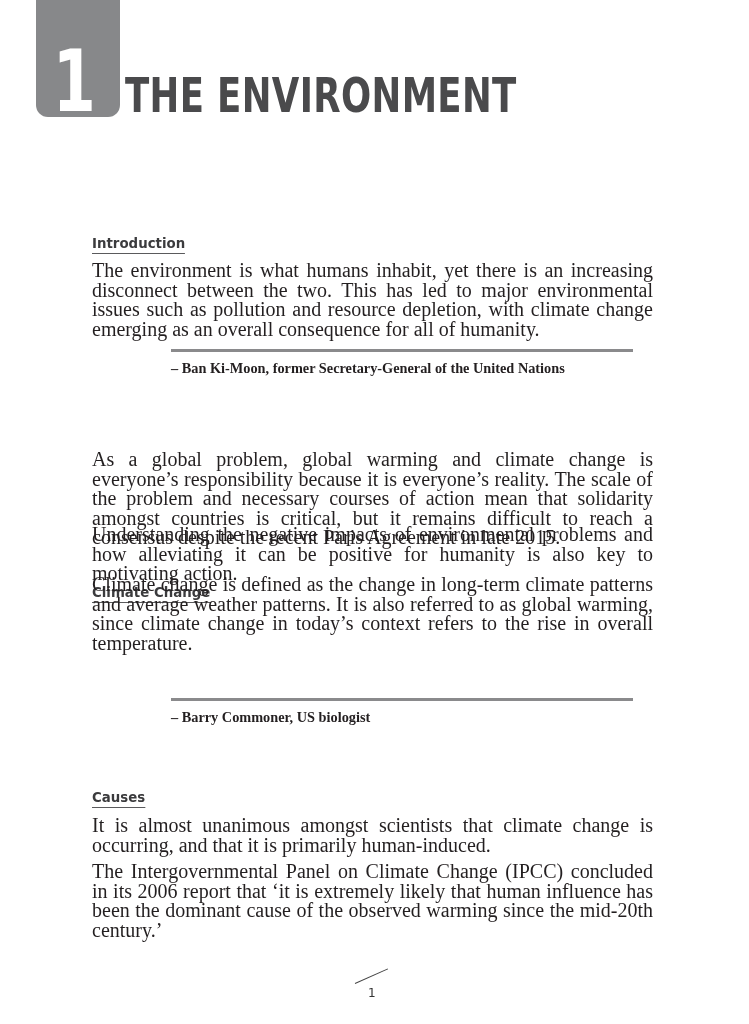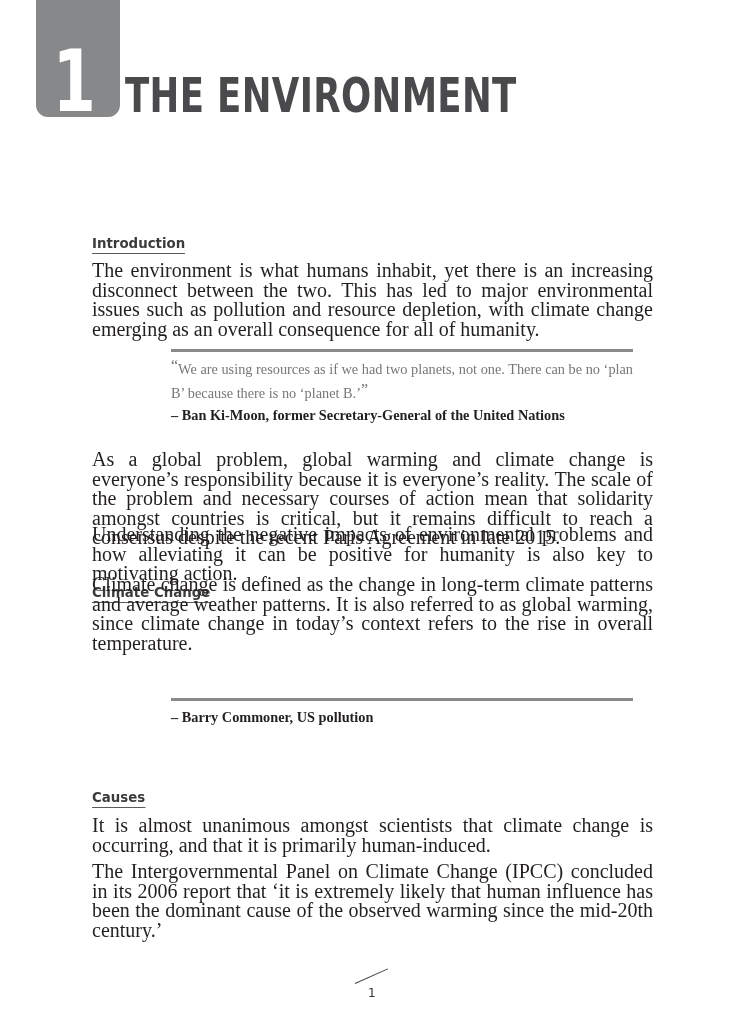--- a/index.html
+++ b/index.html
@@ -20,32 +20,31 @@
 <body>
 
 <div class="chapter-block"></div>
 <div class="chapter-num">1</div>
 <div class="chapter-title">THE ENVIRONMENT</div>
 
 <div class="heading" style="top:234px;">Introduction</div>
 <p class="para" style="top:261px;">The environment is what humans inhabit, yet there is an increasing disconnect between the two. This has led to major environmental issues such as pollution and resource depletion, with climate change emerging as an overall consequence for all of humanity.</p>
 
 <div class="quote" style="top:349px;">
-  <p class="quote-text"><span class="qmark">“</span><span>We are using resources as if we had two planets, not one. There can be no ‘plan B’ because there is no ‘planet B.’</span><span class="qmark">”</span></p>
   <p class="quote-attr">– Ban Ki-Moon, former Secretary-General of the United Nations</p>
 </div>
 
 <p class="para" style="top:450px;">As a global problem, global warming and climate change is everyone’s responsibility because it is everyone’s reality. The scale of the problem and necessary courses of action mean that solidarity amongst countries is critical, but it remains difficult to reach a consensus despite the recent Paris Agreement in late 2015.</p>
 <p class="para" style="top:525px;">Understanding the negative impacts of environmental problems and how alleviating it can be positive for humanity is also key to motivating action.</p>
 
 <div class="heading" style="top:583px;">Climate Change</div>
 <p class="para" style="top:575px;">Climate change is defined as the change in long-term climate patterns and average weather patterns. It is also referred to as global warming, since climate change in today’s context refers to the rise in overall temperature.</p>
 
 <div class="quote" style="top:698px;">
-  <p class="quote-attr">– Barry Commoner, US pollution</p>
+  <p class="quote-attr">– Barry Commoner, US biologist</p>
 </div>
 
 <div class="heading" style="top:788px;">Causes</div>
 <p class="para" style="top:816px;">It is almost unanimous amongst scientists that climate change is occurring, and that it is primarily human-induced.</p>
 <p class="para" style="top:862px;">The Intergovernmental Panel on Climate Change (IPCC) concluded in its 2006 report that ‘it is extremely likely that human influence has been the dominant cause of the observed warming since the mid-20th century.’</p>
 
 <div class="page-slash"></div>
 <div class="page-num">1</div>
 
 </body></html>

